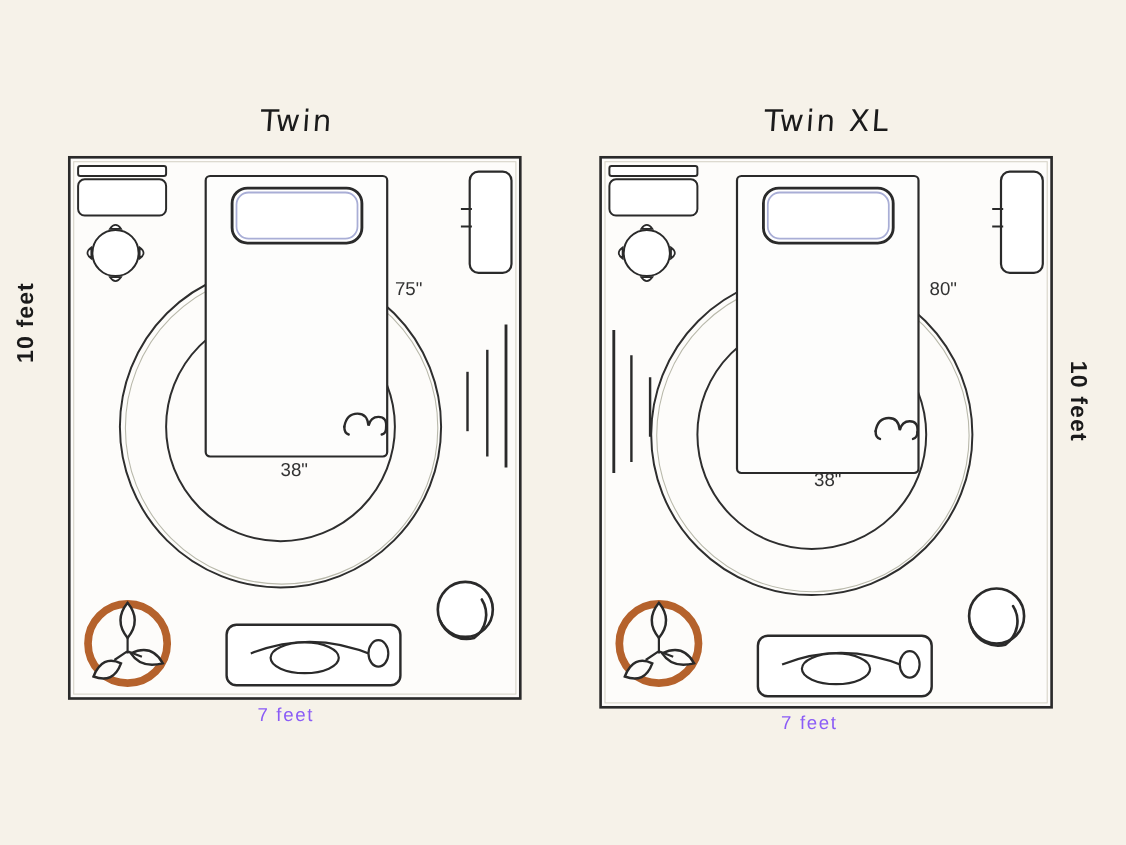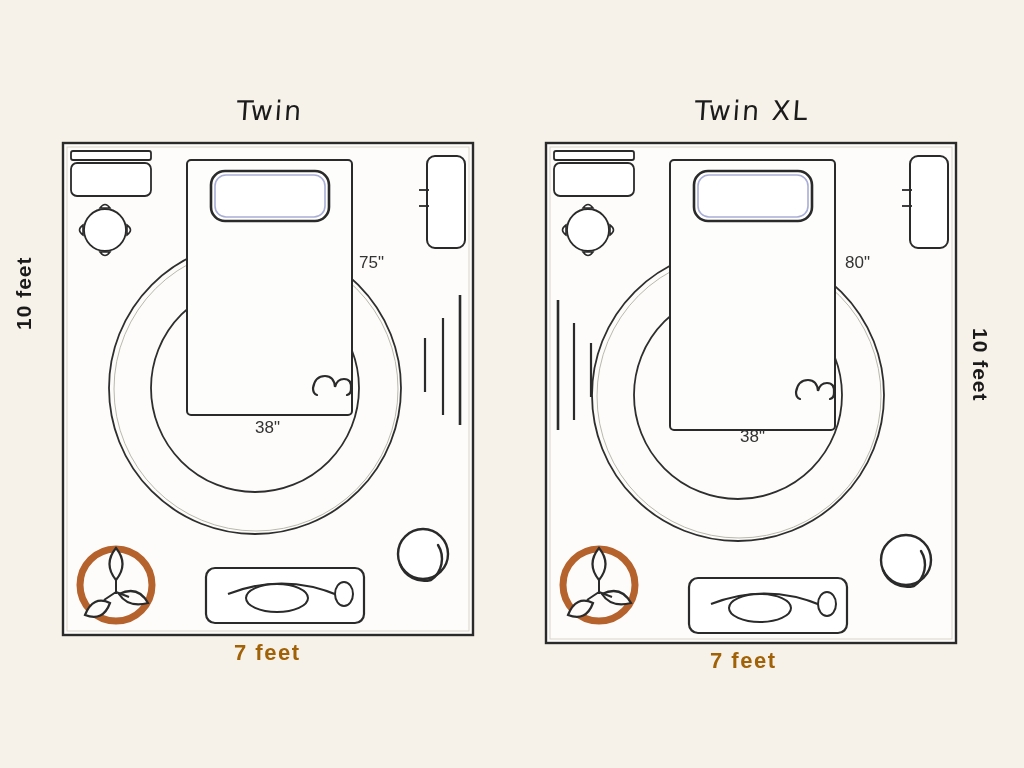--- a/index.html
+++ b/index.html
@@ -43,23 +43,23 @@
     font-size: 17px;
     color: #333;
   }
   .dim-feet-side {
     font-size: 21px;
     font-weight: bold;
     color: #1a1a1a;
     letter-spacing: 1px;
   }
   .dim-feet-bottom {
-    font-size: 22px;
-    font-weight: bold;
-    color: #a16207;
+    font-size: 17px;
+    font-weight: normal;
+    color: #8b5cf6;
     letter-spacing: 1.5px;
   }
   #len-twin { left: 359px; top: 253px; }
   #len-twinxl { left: 845px; top: 253px; }
   #wid-twin { left: 255px; top: 418px; }
   #wid-twinxl { left: 740px; top: 427px; }
 
   #side-left {
     left: 12px;
     top: 330px;

